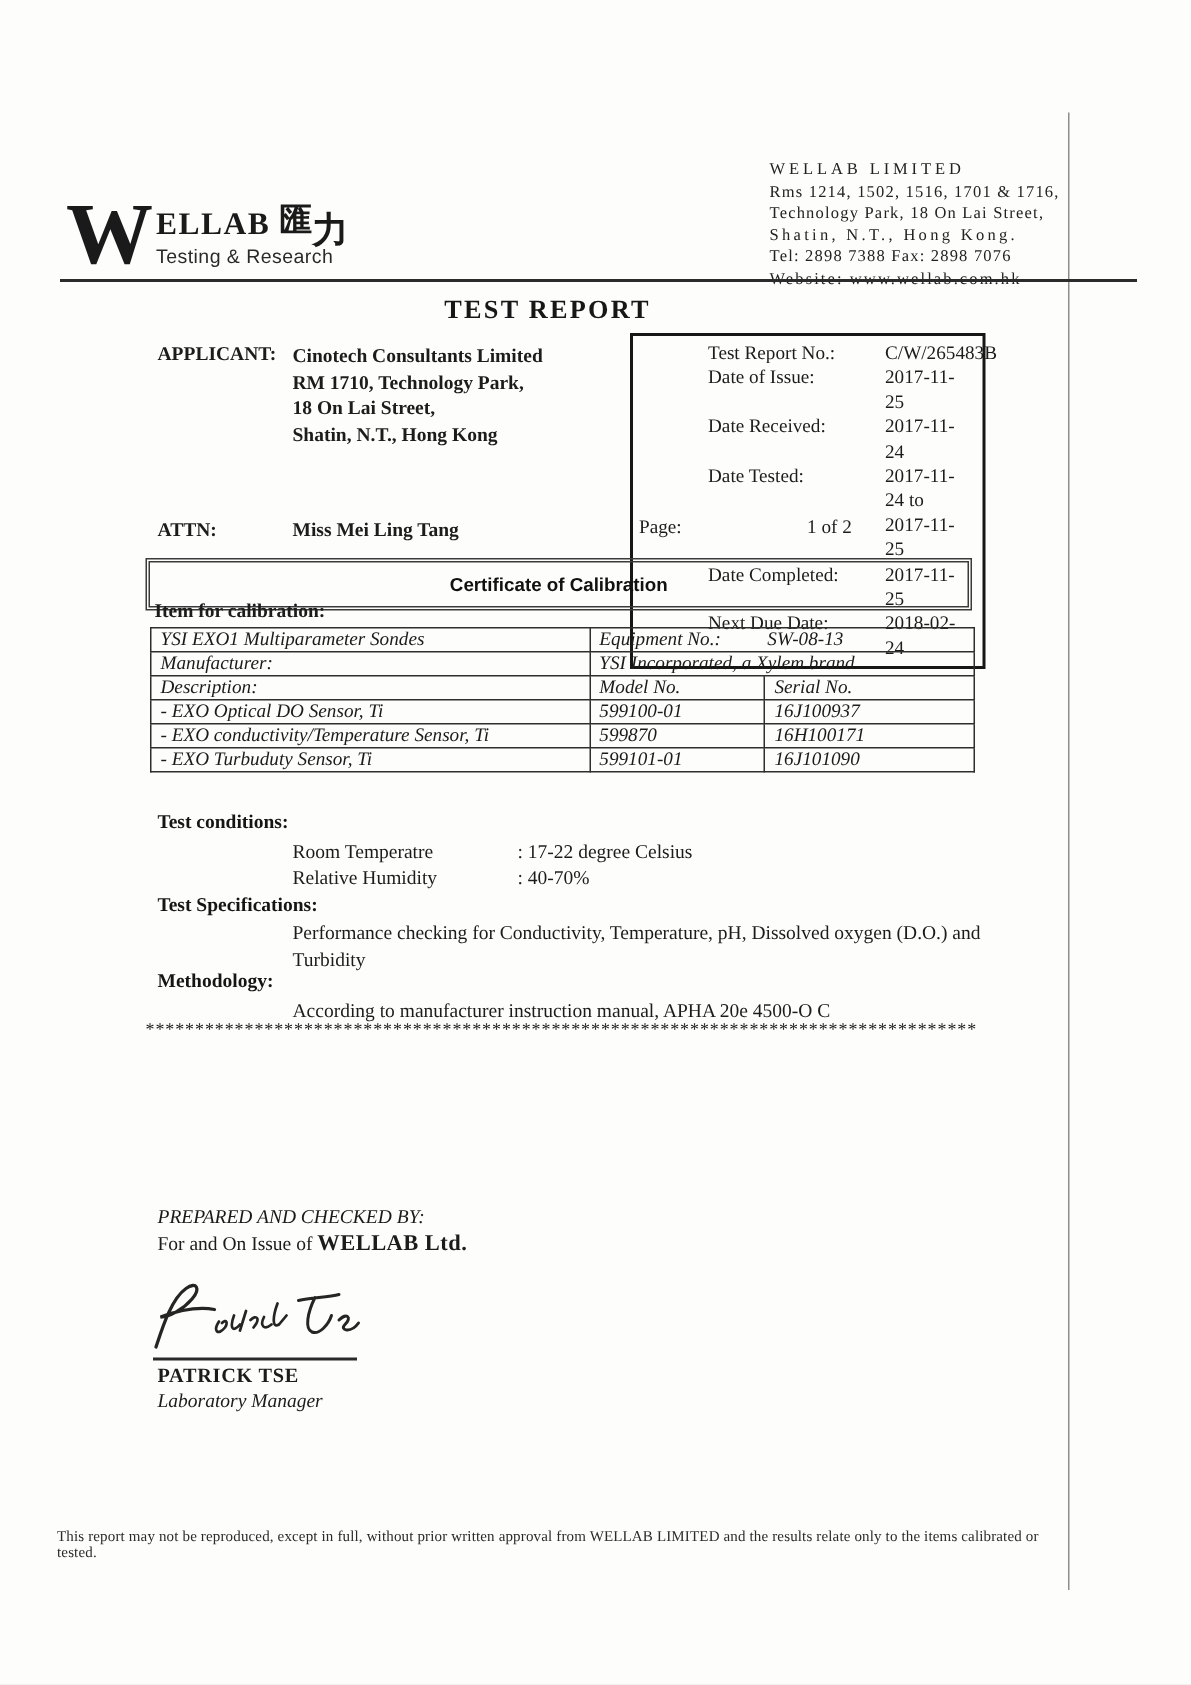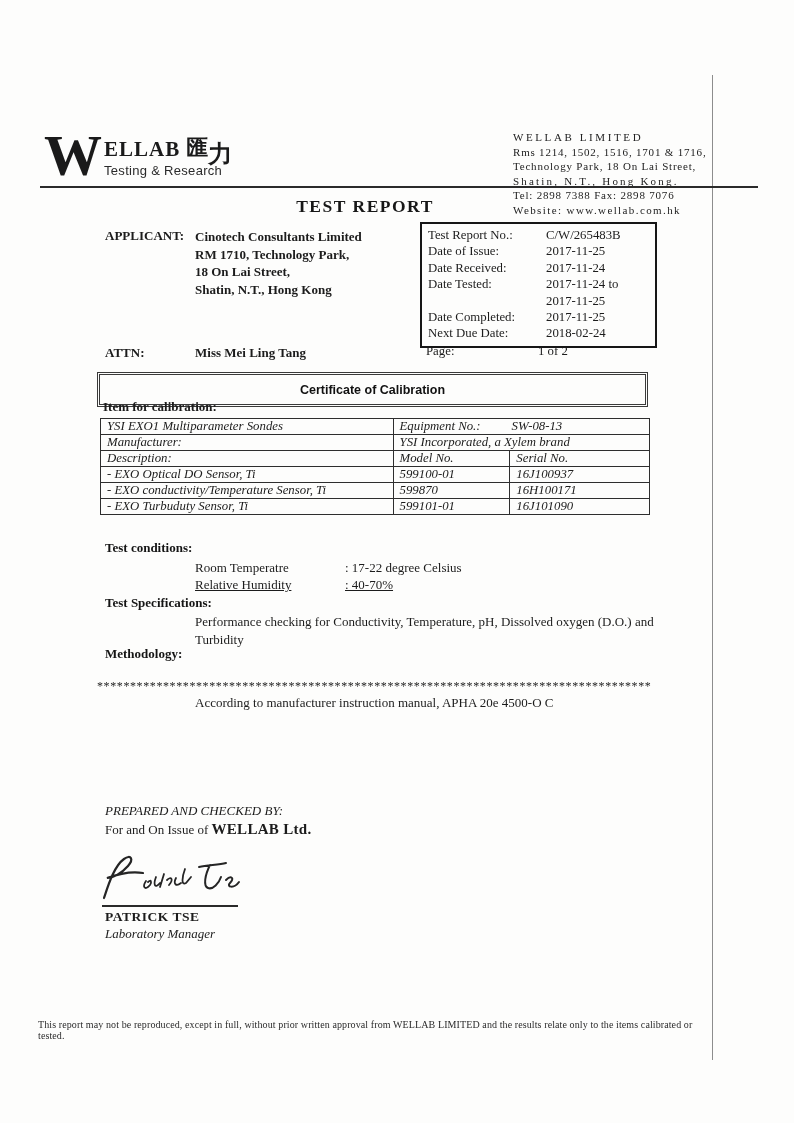--- a/index.html
+++ b/index.html
@@ -41,21 +41,21 @@
   .logo-tagline {
     font-family: "Liberation Sans", sans-serif;
     font-size: 13px; color: #2a2a2a; margin-top: 1px; letter-spacing: 0.3px;
   }
 
   .corp-block {
     left: 513px; top: 106px; width: 246px;
     font-size: 11px; line-height: 14.6px; letter-spacing: 0.8px;
     color: #222; white-space: nowrap;
   }
-  .corp-name { letter-spacing: 2.6px; margin-top: 24px; }
+  .corp-name { letter-spacing: 2.6px; }
   .corp-line3 { letter-spacing: 2.2px; }
   .corp-line5 { letter-spacing: 1.4px; }
 
   .head-rule { left: 40px; top: 186px; width: 718px; height: 2px; background: #2b2b2b; }
 
   
   .report-title {
     left: 0; top: 196px; width: 730px; text-align: center;
     font-size: 17.5px; font-weight: bold; letter-spacing: 1.5px; color: #171717;
   }
@@ -65,21 +65,21 @@
   .applicant-lines { left: 195px; top: 228px; font-size: 13px; font-weight: bold; line-height: 17.5px; }
   .attn-label { left: 105px; top: 345px; font-size: 13px; font-weight: bold; }
   .attn-value { left: 195px; top: 345px; font-size: 13px; font-weight: bold; }
 
   
   .info-box {
     left: 420px; top: 222px; width: 237px;
     border: 2px solid #161616; padding: 3px 6px 4px 6px;
     font-size: 12.8px; line-height: 16.4px;
   }
-  .info-row { display: flex; }
+  .info-row { display: flex; margin-left: 44px; }
   .info-label { width: 118px; flex: none; }
   .page-row { left: 426px; top: 344px; font-size: 12.8px; display: flex; }
   .page-row .info-label { width: 112px; }
 
   
   .cert-box {
     left: 97px; top: 372px; width: 551px; height: 35px;
     border: 1px solid #3a3a3a; padding: 1px;
   }
   .cert-inner {
@@ -243,30 +243,30 @@
       <td>16J101090</td>
     </tr>
   </tbody>
     </table>
 
   <div class="abs sec-heading" style="left:105px; top:540px;">Test conditions:</div>
   <div class="abs cond-row" style="left:195px; top:560px;">
     <span class="cond-label">Room Temperatre</span>
     <span>: 17-22 degree Celsius</span>
   </div>
-  <div class="abs cond-row" style="left:195px; top:577px;text-decoration:underline;">
+  <div class="abs cond-row" style="left:195px; top:577px;">
     <span class="cond-label">Relative Humidity</span>
     <span>: 40-70%</span>
   </div>
 
   <div class="abs sec-heading" style="left:105px; top:595px;">Test Specifications:</div>
   <div class="abs body-text" style="left:195px; top:613px; width:508px;">Performance checking for Conductivity, Temperature, pH, Dissolved oxygen (D.O.) and Turbidity</div>
 
   <div class="abs sec-heading" style="left:105px; top:646px;">Methodology:</div>
-  <div class="abs body-text" style="left:195px; top:665px; width:508px;margin-top:29px;">According to manufacturer instruction manual, APHA 20e 4500-O C</div>
+  <div class="abs body-text" style="left:195px; top:665px; width:508px;">According to manufacturer instruction manual, APHA 20e 4500-O C</div>
 
   <div class="abs stars">************************************************************************************************</div>
 
   <div class="abs prepared">PREPARED AND CHECKED BY:</div>
   <div class="abs behalf">
     <span>For and On Issue of </span><b>WELLAB Ltd.</b>
   </div>
 
   <svg class="abs signature" viewBox="0 0 160 52">
     <path d="M6 46 C 10 34, 16 14, 26 7 C 33 2, 36 7, 30 14 C 24 21, 15 26, 9 26 C 20 22, 34 19, 45 21" fill="none" stroke="#252525" stroke-width="2.2" stroke-linecap="round"></path>

